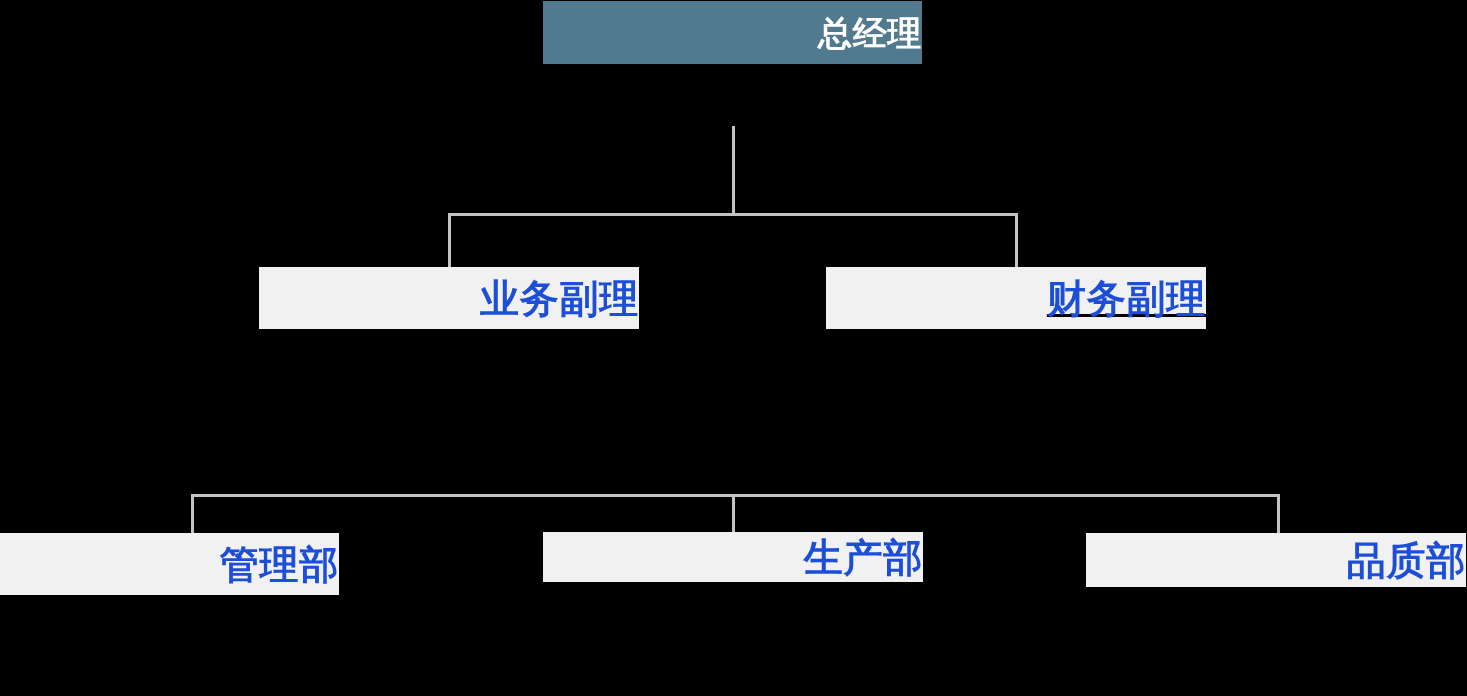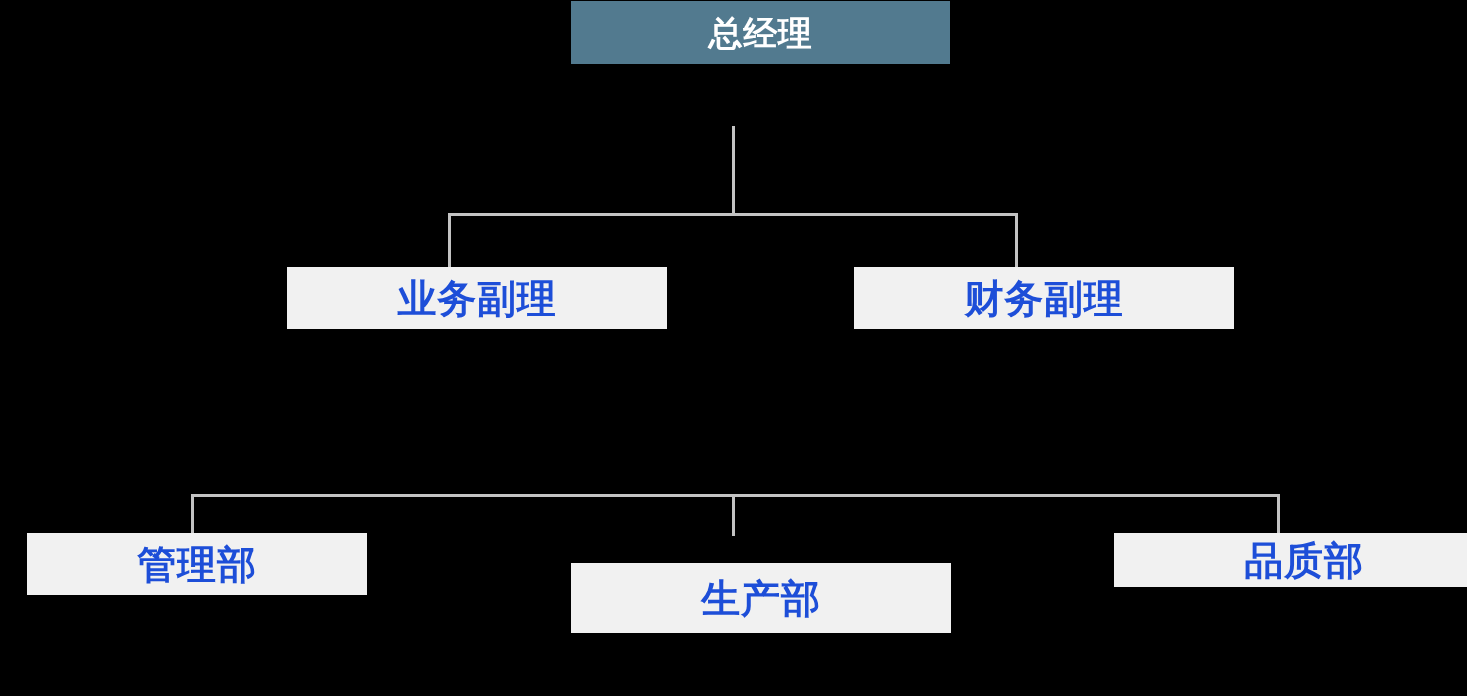--- a/index.html
+++ b/index.html
@@ -14,27 +14,26 @@
     background: #000000;
     overflow: hidden;
     font-family: "Liberation Sans", "DejaVu Sans", sans-serif;
   }
 
   
   .node {
     position: absolute;
     display: flex;
     align-items: center;
-    justify-content: center;
+    justify-content: flex-end;
     box-sizing: border-box;
     text-align: center;
     line-height: 1;
     white-space: nowrap;
     user-select: none;
-    margin-left: 28px;
   }
   .node-label {
     display: block;
     font-weight: bold;
     letter-spacing: 0.02em;
   }
 
   
   .node.root {
     background: #527a8f;
@@ -77,29 +76,29 @@
   <div class="conn v" style="left:1277px; top:494px; height:42px;"></div>
 
   <div class="node root" style="left:543px; top:1px; width:379px; height:63px;">
     <span class="node-label">总经理</span>
   </div>
 
   <div class="node plain" style="left:259px; top:267px; width:380px; height:62px;">
     <span class="node-label">业务副理</span>
   </div>
 
-  <div class="node plain" style="left:826px; top:267px; width:380px; height:62px;">
+  <div class="node plain" style="left:826px; top:267px; width:380px; height:62px;text-decoration:underline;">
     <span class="node-label">财务副理</span>
   </div>
 
   <div class="node plain" style="left:-1px; top:533px; width:340px; height:62px;">
     <span class="node-label">管理部</span>
   </div>
 
-  <div class="node plain" style="left:543px; top:563px; width:380px; height:70px;">
+  <div class="node plain" style="left:543px; top:532px; width:380px; height:50px;">
     <span class="node-label">生产部</span>
   </div>
 
   <div class="node plain" style="left:1086px; top:533px; width:380px; height:54px;">
     <span class="node-label">品质部</span>
   </div>
 
 </div>
 
 </body></html>

